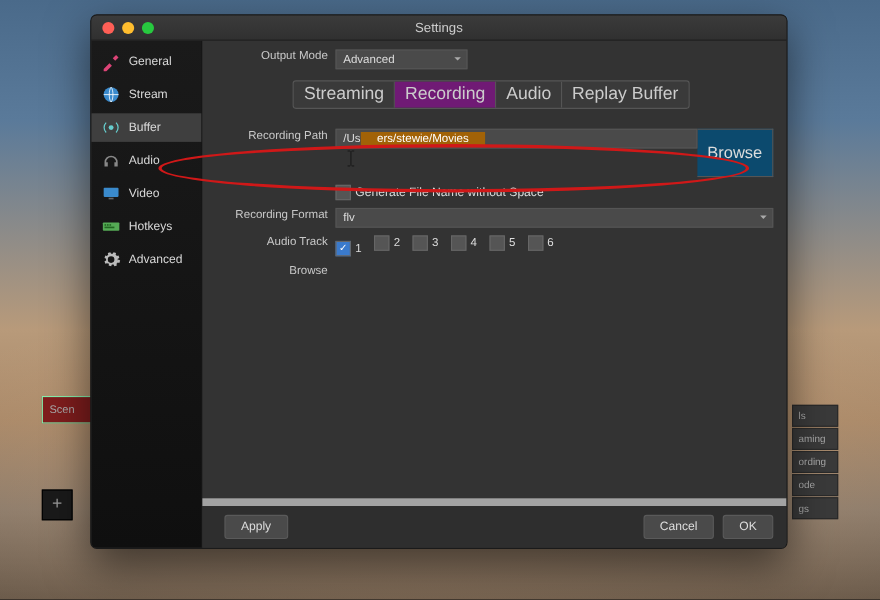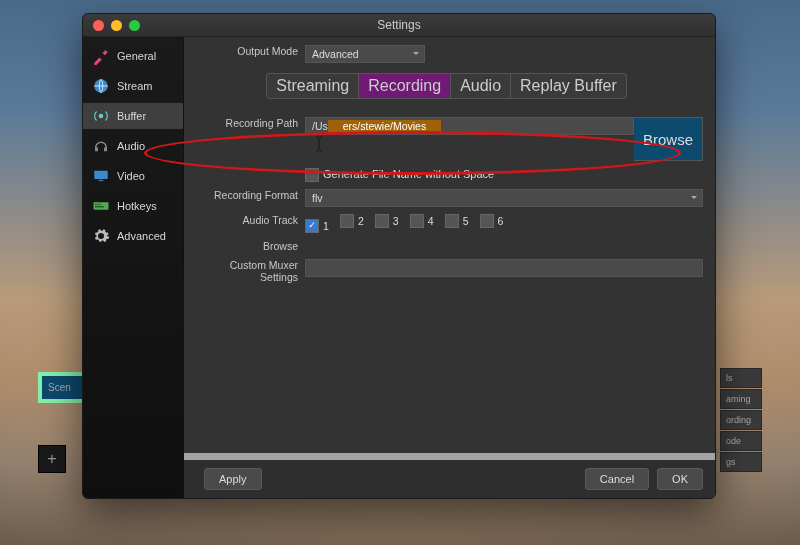--- a/index.html
+++ b/index.html
@@ -40,21 +40,21 @@
 .browse{background:#0c4a6e;border:1px solid #555;border-left:none;padding:12px 9px;height:18px;display:flex;align-items:center;color:#ddd;cursor:pointer;font-size:15px}
 .sel-text{background:#a16207;color:#fff;padding:0 15px}
 .footer{height:38px;border-top:7px solid #a3a3a3;background:#2e2e2e;display:flex;align-items:center;padding:0 12px}
 .btn{background:#4a4a4a;border:1px solid #5a5a5a;padding:4px 14px;color:#ddd;cursor:pointer;font-size:11px;border-radius:3px}
 .footer .spacer{flex:1}
 .footer .btn{margin-left:8px}
 .annot{position:absolute;pointer-events:none;z-index:50}
 .ellipse{left:144px;top:131px;width:531px;height:38px;border:3px solid #d01818;border-radius:50%/50%}
 .cursor{left:310px;top:135px;width:18px;height:18px}
 .cursor svg{width:18px;height:18px}
-.leftpanel{position:absolute;left:38px;top:372px;width:48px;background:#0c4a6e;border:4px solid #86efac;padding:6px;font-size:10px;color:#aaa}
+.leftpanel{position:absolute;left:38px;top:360px;width:48px;background:#7f1d1d;border:1px solid #86efac;padding:6px;font-size:10px;color:#aaa}
 .plusbtn{position:absolute;left:38px;top:445px;width:26px;height:26px;background:#1a1a1a;border:1px solid #000;display:flex;align-items:center;justify-content:center;color:#999;font-size:16px}
 .rightstrip{position:absolute;right:38px;top:368px;width:42px;display:flex;flex-direction:column;gap:1px}
 .rstrip-item{background:#3a3a3a;border:1px solid #2a2a2a;color:#aaa;font-size:9px;padding:4px 5px;text-align:left;overflow:hidden;white-space:nowrap}
 </style>
 </head>
 <body>
 
 <div class="bg"></div>
 
 <div class="leftpanel">
@@ -226,28 +226,20 @@
                 <span>6</span>
               </span>
           </div>
         </div>
 
         <div class="row">
           <div class="lbl">Browse</div>
         </div>
 
 
-        <div class="row">
-          <div class="lbl">Custom Muxer Settings</div>
-          <div class="field">
-              <div class="input">
-                <span></span>
-              </div>
-            </div>
-        </div>
       </div>
 
       <div class="footer">
         <div class="btn">Apply</div>
         <div class="spacer"></div>
         <div class="btn">Cancel</div>
         <div class="btn">OK</div>
       </div>
     </div>
   </div>

